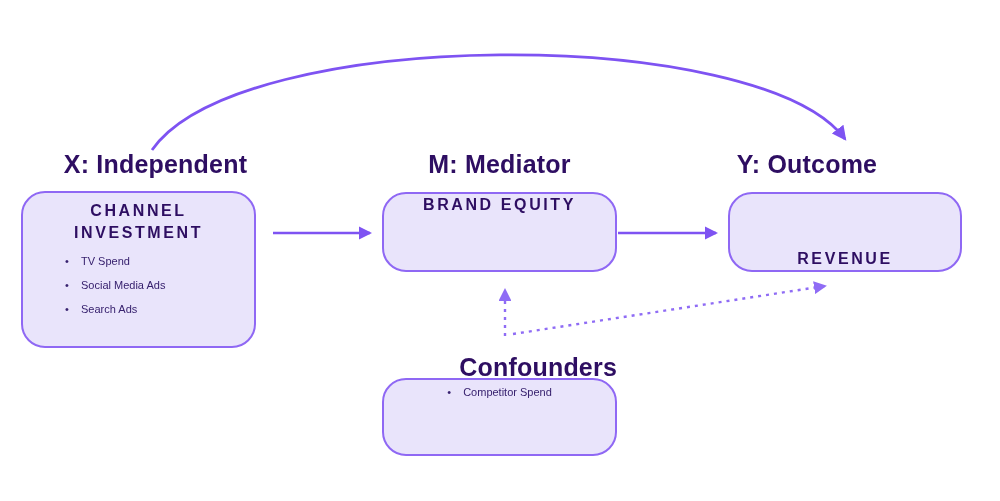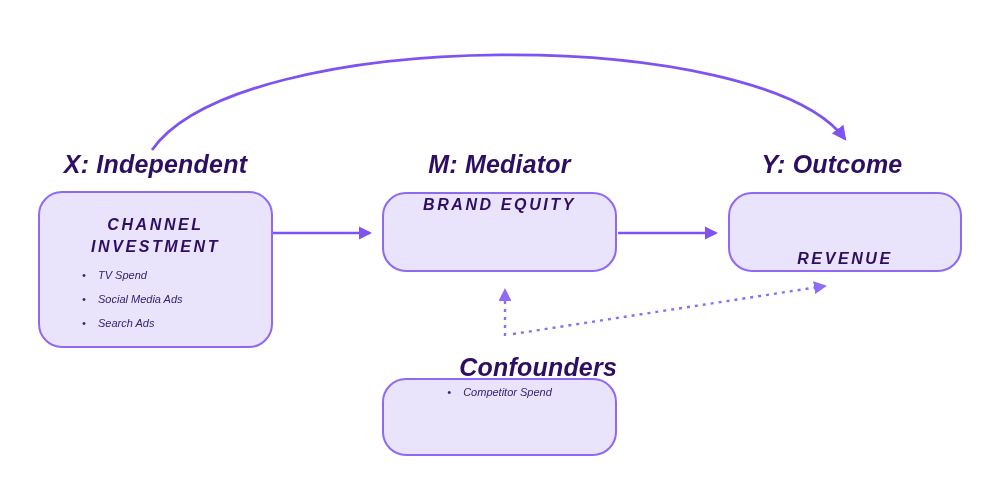--- a/index.html
+++ b/index.html
@@ -6,34 +6,34 @@
     --arrow-solid:#7e53f2;
     --arrow-dotted:#8f6cf5;
     --box-border:#8f68f4;
     --box-fill:#e9e4fb;
     --heading-text:#2e0e62;
     --body-text:#37216e;
     --background:#ffffff;
   }
   *{margin:0;padding:0;box-sizing:border-box;}
   body{background:var(--background);font-family:"Liberation Sans",sans-serif;}
-  .canvas{position:relative;width:1000px;height:501px;background:var(--background);overflow:hidden;font-style:italic;}
+  .canvas{position:relative;width:1000px;height:501px;background:var(--background);overflow:hidden;}
   .arrows{position:absolute;left:0;top:0;width:1000px;height:501px;}
   .edge-solid{stroke:var(--arrow-solid);stroke-width:2.6;fill:none;}
   .edge-curve{stroke:var(--arrow-solid);stroke-width:2.8;fill:none;}
   .edge-dotted{stroke:var(--arrow-dotted);stroke-width:2.4;fill:none;stroke-dasharray:3 5;}
   .head-solid{fill:var(--arrow-solid);}
   .head-dotted{fill:var(--arrow-dotted);}
   .heading{position:absolute;text-align:center;font-size:25px;font-weight:700;color:var(--heading-text);letter-spacing:.2px;}
   .h-x{left:38px;top:150px;width:235px;}
   .h-m{left:382px;top:150px;width:235px;}
-  .h-y{left:715px;top:150px;width:234px;}
+  .h-y{left:690px;top:150px;width:234px;}
   .h-c{left:382px;top:353px;width:235px;text-align:right;}
   .node{position:absolute;background:var(--box-fill);border:2px solid var(--box-border);border-radius:24px;}
-  .box-x{left:38px;top:191px;width:235px;height:157px;padding-top:21px;}
+  .box-x{left:21px;top:191px;width:235px;height:157px;padding-top:7px;}
   .box-m{left:382px;top:192px;width:235px;height:80px;display:flex;justify-content:center;}
   .box-y{left:728px;top:192px;width:234px;height:80px;display:flex;align-items:flex-end;justify-content:center;}
   .box-c{left:382px;top:378px;width:235px;height:78px;display:flex;}
   .box-title{font-size:16px;font-weight:700;letter-spacing:2.6px;color:var(--heading-text);text-align:center;line-height:1.35;}
   .box-x .box-title{max-width:185px;margin:0 auto 6px auto;}
   ul.bullets{list-style:none;font-size:11px;color:var(--body-text);font-weight:500;}
   .box-x ul.bullets{padding-left:42px;}
   .box-c ul.bullets{margin:0 auto;}
   ul.bullets li{line-height:24px;position:relative;padding-left:16px;}
   ul.bullets li::before{content:"•";position:absolute;left:0;top:0;color:var(--body-text);}

